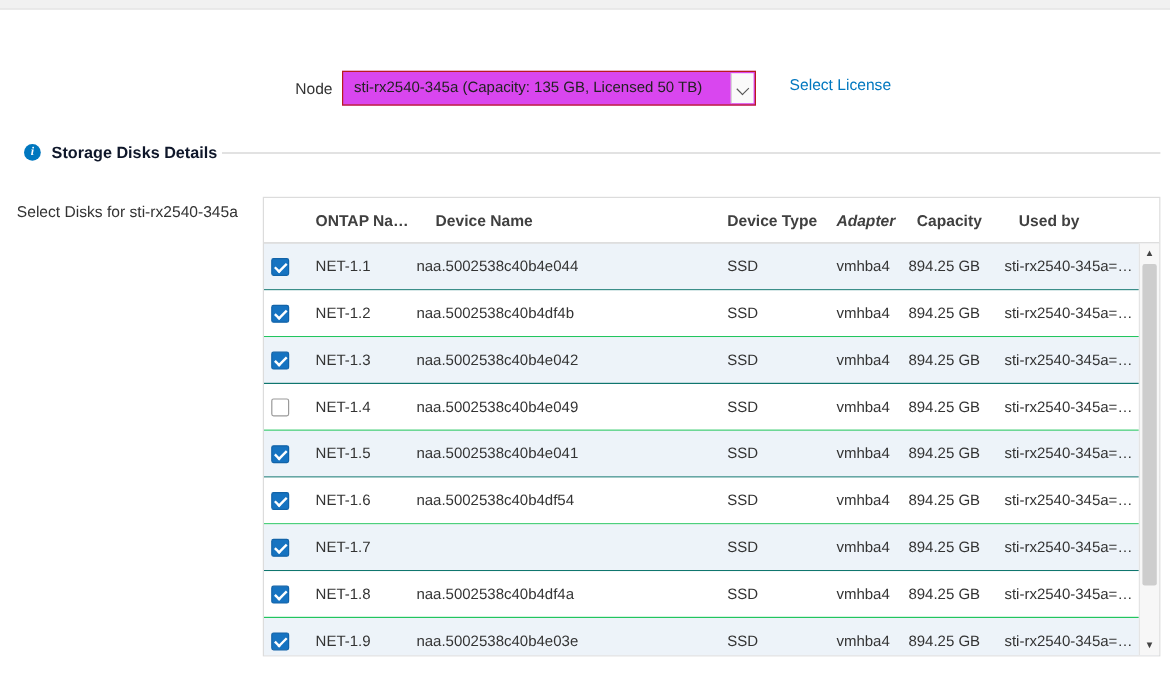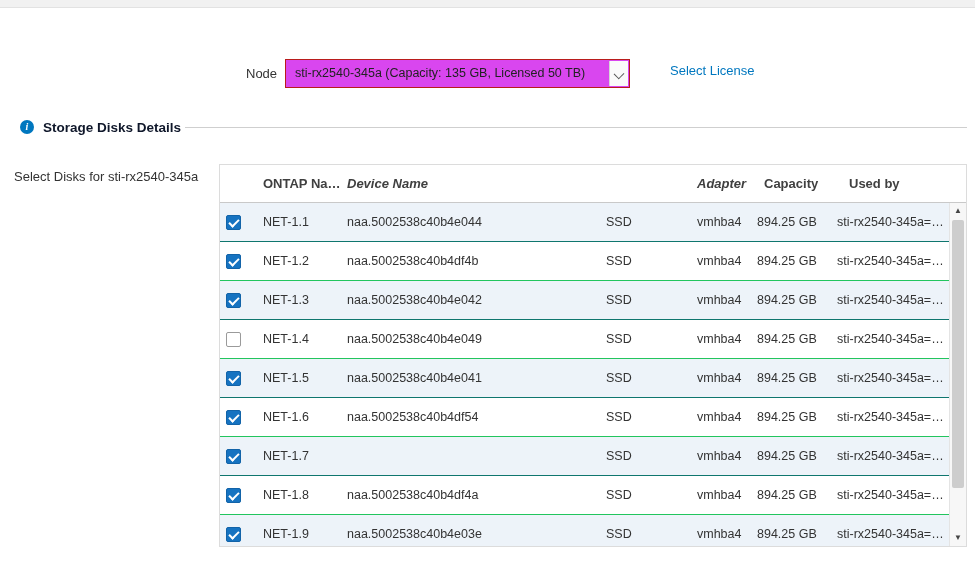--- a/index.html
+++ b/index.html
@@ -16,42 +16,42 @@
   .select-box { position:absolute; left:285px; top:59px; width:345px; height:29px;
                 background:#d946ef; border:1px solid #b91c1c; cursor:default; }
   .select-text { position:absolute; left:9px; top:0; line-height:27px; font-size:12.5px;
                  color:#222; white-space:nowrap; }
   .select-arrow-box { position:absolute; right:1px; top:1px; width:19px; height:25px;
                       background:#fafafa; border-left:1px solid #d6d6d6; }
   .select-arrow-box::after { content:""; position:absolute; left:5px; top:9px;
                       width:7px; height:7px; border:solid #555; border-width:0 0 1.5px 1.5px;
                       transform:rotate(-45deg) scale(1,0.9); transform-origin:center; }
   .license-link { position:absolute; left:658px; top:63px; font-size:13px;
-                  color:#0077bf; cursor:pointer;margin-left:12px; }
+                  color:#0077bf; cursor:pointer; }
 
   
   .info-icon { position:absolute; left:20px; top:120px; width:14px; height:14px;
                border-radius:50%; background:#0077bf; color:#fff; font-size:10px;
                font-weight:bold; text-align:center; line-height:14px;
                font-family:"Liberation Serif", serif; font-style:italic; }
   .section-title { position:absolute; left:43px; top:120px; font-size:13.5px;
                    font-weight:bold; color:#0f172a; }
   .section-rule { position:absolute; left:185px; top:127px; width:782px; height:0;
                   border-top:1px solid #cfcfcf; }
 
   .select-disks-label { position:absolute; left:14px; top:169px; font-size:13px; color:#333; }
 
   
   .disk-table { position:absolute; left:219px; top:164px; width:748px; height:383px;
                 border:1px solid #dcdcdc; background:#fff; overflow:hidden; }
   .thead { position:relative; height:38px; background:#fff; border-bottom:1px solid #c9c9c9; }
   .th { position:absolute; top:0; line-height:37px; font-size:13px; font-weight:bold;
         color:#404040; white-space:nowrap; }
   .th.ontap   { left:43px; }
-  .th.dname   { left:127px;font-style:italic; }
+  .th.dname   { left:143px; }
   .th.dtype   { left:386px; }
   .th.adapter { left:477px;font-style:italic; }
   .th.cap     { left:544px; }
   .th.usedby  { left:629px; }
 
   .tbody { position:relative; height:344px; overflow:hidden; }
   .trow { position:relative; height:39px; background:#fff; border-bottom:1px solid #22c55e; }
   .trow.alt { background:#edf3f9; border-bottom:1px solid #0f766e; }
   .td { position:absolute; top:0; line-height:39px; font-size:12.5px; color:#333;
         white-space:nowrap; }
@@ -100,20 +100,21 @@
   <span class="info-icon">i</span>
   <span class="section-title">Storage Disks Details</span>
   <div class="section-rule"></div>
 
   <span class="select-disks-label">Select Disks for  sti-rx2540-345a</span>
 
   <div class="disk-table">
     <div class="thead">
       <span class="th ontap">ONTAP Na…</span>
       <span class="th dname">Device Name</span>
+      <span class="th dtype">Device Type</span>
       <span class="th adapter">Adapter</span>
       <span class="th cap">Capacity</span>
       <span class="th usedby">Used by</span>
     </div>
     <div class="tbody">
         <div class="trow alt">
     <span class="cb checked"></span>
     <span class="td ontap">NET-1.1</span>
     <span class="td dname">naa.5002538c40b4e044</span>
     <span class="td dtype">SSD</span>

